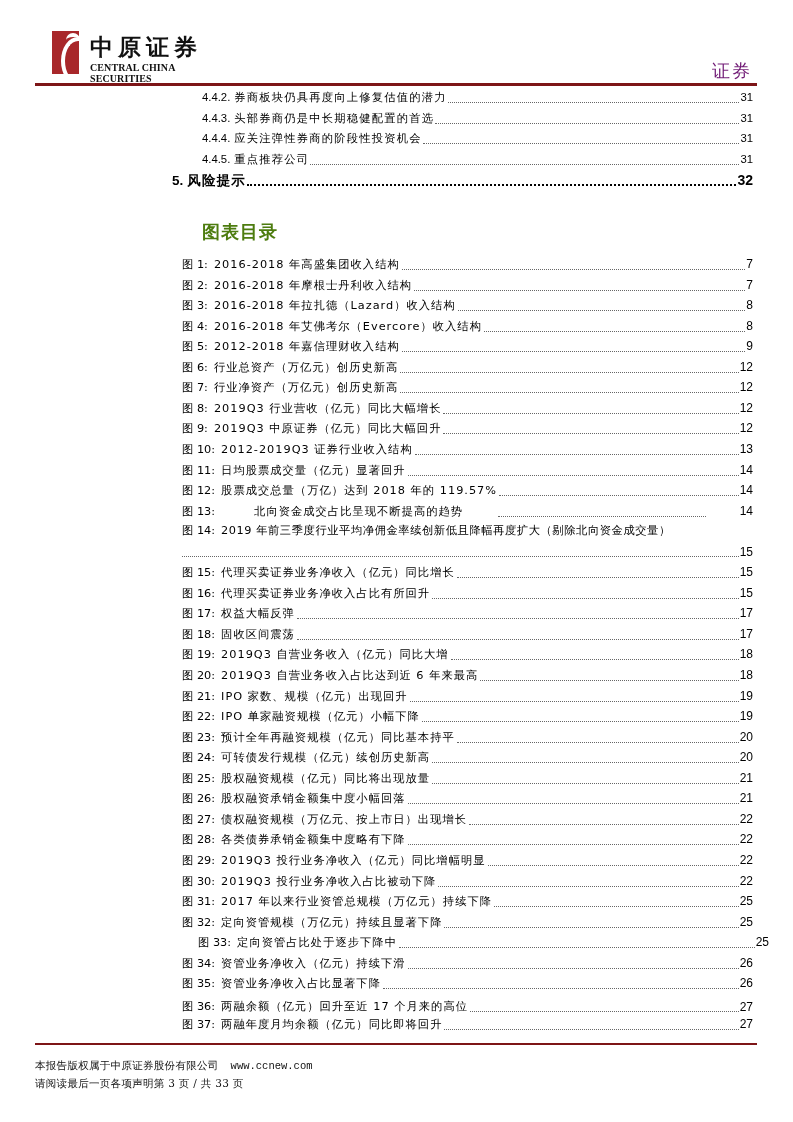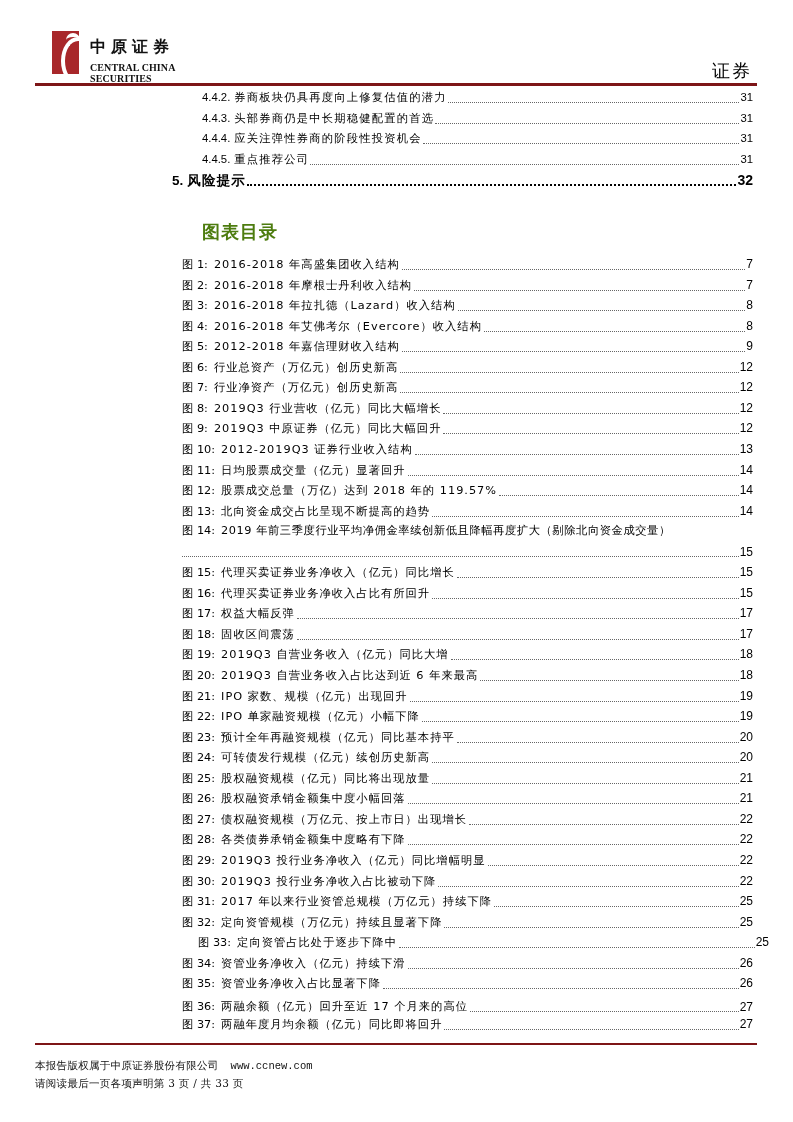--- a/index.html
+++ b/index.html
@@ -2,23 +2,23 @@
 <html><head>
 <meta charset="utf-8">
 <style>
   html, body { margin: 0; padding: 0; background: #ffffff; }
   body { width: 793px; height: 1122px; position: relative; overflow: hidden;
          font-family: "DejaVu Sans", "Liberation Sans", sans-serif; color: #000; }
   .logo { position: absolute; left: 52px; top: 31px; width: 182px; height: 44px; }
   .logo-mark { position: absolute; left: 0; top: 0; width: 27px; height: 43px; background: #a8272a; overflow: hidden; }
   .logo-mark .swirl1 { position: absolute; left: 9px; top: 6px; width: 26px; height: 40px; border: 4px solid #fff; border-radius: 50%; border-right-color: transparent; border-bottom-color: transparent; }
   .logo-mark .swirl2 { position: absolute; left: 14px; top: 2px; width: 14px; height: 10px; border-top: 4px solid #fff; border-radius: 50% 50% 0 0; }
-  .logo-cn { position: absolute; left: 38px; top: 5px; font-family: "DejaVu Serif", serif; font-weight: bold; font-size: 16px; letter-spacing: 5px; color: #111; line-height: 22px; }
+  .logo-cn { position: absolute; left: 38px; top: 5px; font-family: "DejaVu Serif", serif; font-weight: bold; font-size: 23px; letter-spacing: 5px; color: #111; line-height: 22px; }
   .logo-en { position: absolute; left: 38px; top: 31px; font-family: "Liberation Serif", serif; font-weight: bold; font-size: 10px; letter-spacing: 0.1px; color: #111; }
-  .header-right { position: absolute; right: 41px; top: 59px; font-family: "DejaVu Serif", serif; font-size: 18px; letter-spacing: 2px; color: #000000; }
+  .header-right { position: absolute; right: 41px; top: 59px; font-family: "DejaVu Serif", serif; font-size: 18px; letter-spacing: 2px; color: #701a75; }
   .rule { position: absolute; left: 35px; width: 722px; height: 3px; background: #7d1517; }
   .rule.top { top: 83px; }
   .rule.bottom { top: 1043px; height: 2px; }
 
   .toc-row { position: absolute; display: flex; align-items: baseline; font-size: 11.3px; line-height: 16px; white-space: nowrap; }
   .toc-row .num { margin-right: 4px; text-align: center; }
   .toc-row .title { letter-spacing: 1.2px; }
   .toc-row .leader { flex: 1; overflow: hidden; margin: 0 1px; border-bottom: 1px dotted #666; height: 0; align-self: flex-end; margin-bottom: 3px; }
   .toc-row .page { font-family: "Liberation Sans", sans-serif; }
   .toc-sub { left: 202px; width: 551px; }
@@ -153,21 +153,21 @@
       <span class="title">日均股票成交量（亿元）显著回升</span>
       <span class="leader"></span>
       <span class="page">14</span>
     </div>
     <div class="fig-row" style="top: 482.1px;">
       <span class="lbl">图 12:</span>
       <span class="title">股票成交总量（万亿）达到 2018 年的 119.57%</span>
       <span class="leader"></span>
       <span class="page">14</span>
     </div>
-    <div class="fig-row" style="top: 502.6px;">
+    <div class="fig-row" style="top: 502.6px; gap: 33px;">
       <span class="lbl">图 13:</span>
       <span class="title">北向资金成交占比呈现不断提高的趋势</span>
       <span class="leader"></span>
       <span class="page">14</span>
     </div>
     <div class="fig-row" style="top: 523.2px;">
       <span class="lbl">图 14:</span>
       <span class="title" style="letter-spacing: 0.55px;">2019 年前三季度行业平均净佣金率续创新低且降幅再度扩大（剔除北向资金成交量）</span>
     </div>
     <div class="fig-row" style="top: 543.7px;">

